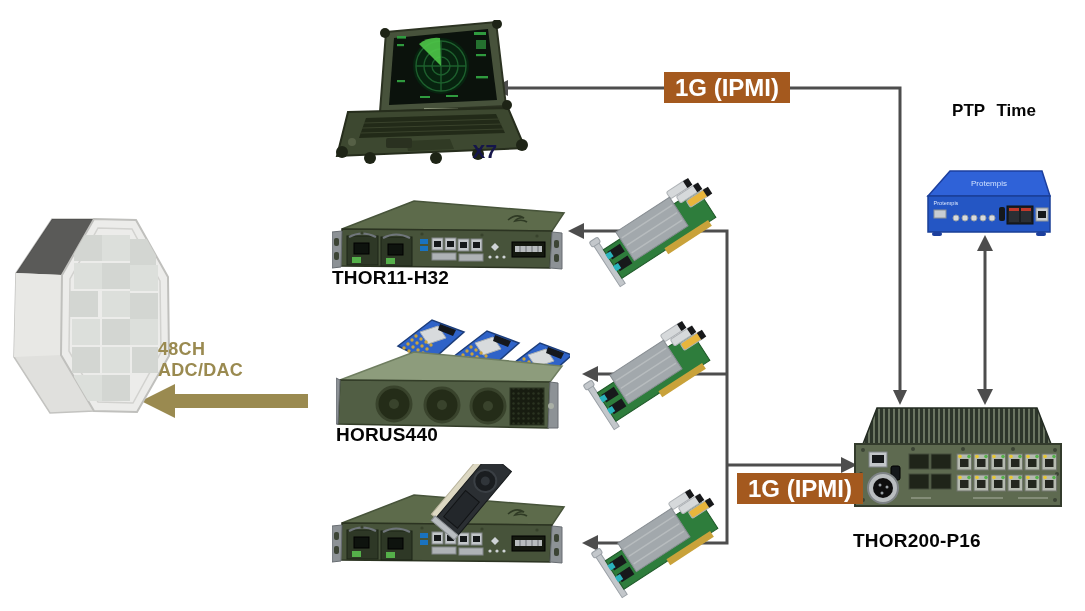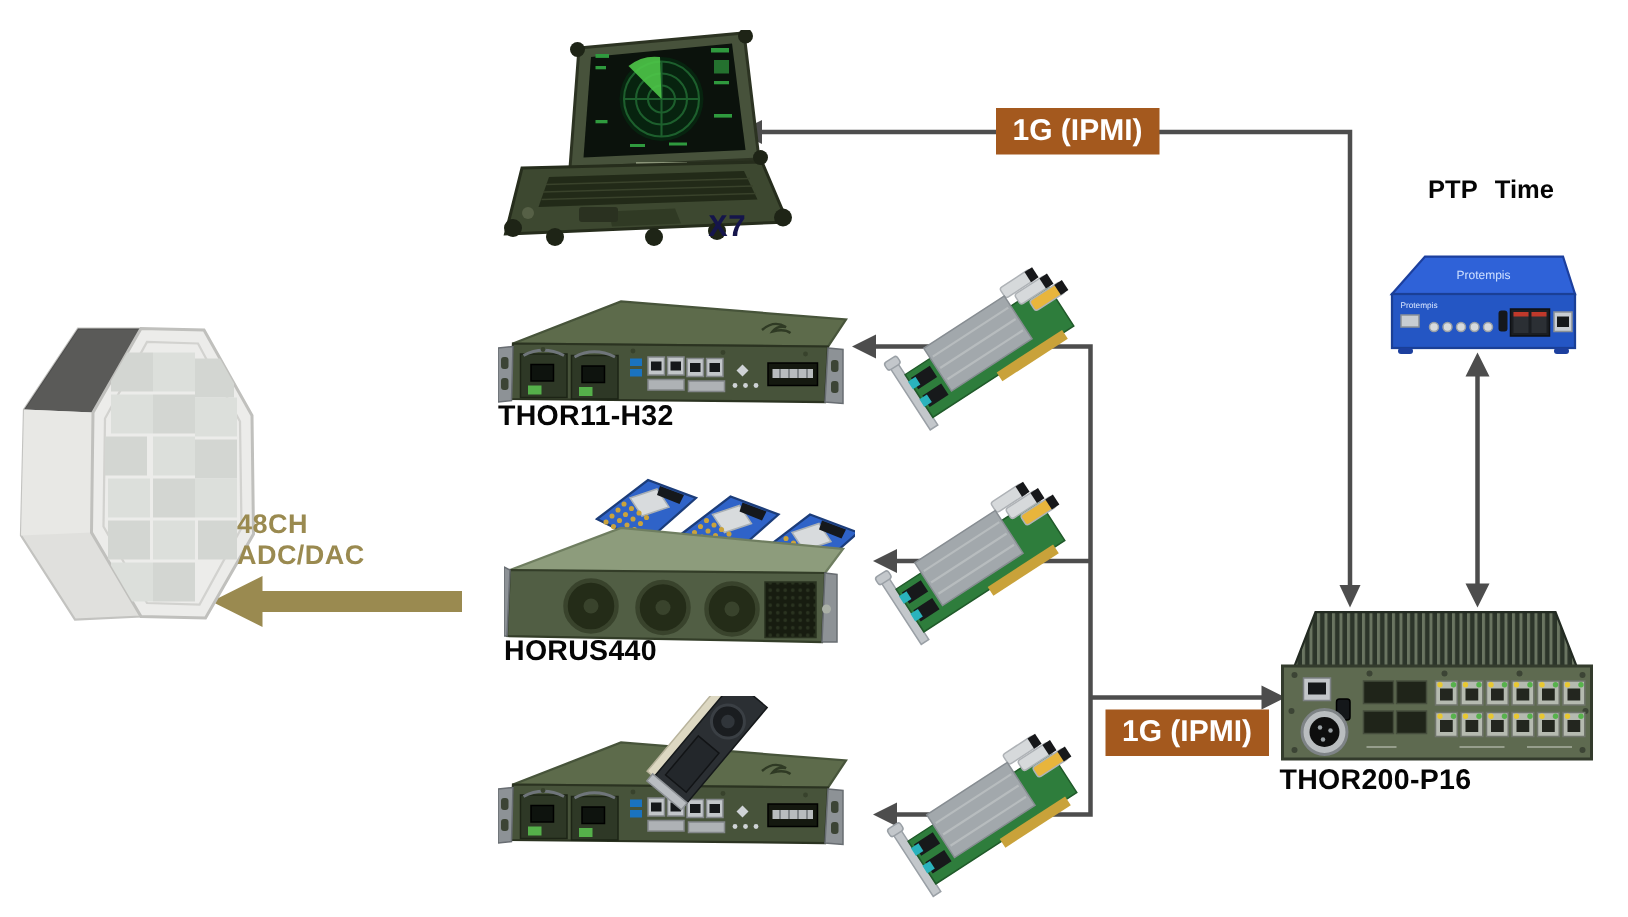--- a/index.html
+++ b/index.html
@@ -12,21 +12,21 @@
     position:absolute;text-align:left;font-weight:700;font-size:19px;
     color:var(--device-label,#050505);letter-spacing:0.2px;
   }
   .x7-label{position:absolute;text-align:center;font-weight:700;font-size:21px;color:var(--x7-label,#15154B);font-family:Liberation Mono, monospace;}
   .ptp-label{
     position:absolute;text-align:center;font-weight:700;font-size:17px;line-height:22px;
     color:var(--device-label,#050505);word-spacing:7px;
   }
   .link-label{
     position:absolute;background:var(--link-label-bg,#A4591E);color:var(--link-label-text,#fff);
-    font-weight:700;font-size:20px;padding:3px 11px;line-height:25px;white-space:nowrap;
+    font-weight:700;font-size:24px;padding:3px 11px;line-height:25px;white-space:nowrap;
   }
   .adc-label{
     position:absolute;text-align:left;font-weight:700;font-size:18px;line-height:21px;
     color:var(--adc-dac-gold,#9A8A50);letter-spacing:0.3px;
   }
   svg{display:block;}
 </style>
 </head>
 <body>
 
@@ -454,23 +454,23 @@
       </g>
   </svg>
 
   <div class="x7-label" style="left:440px;top:141px;width:90px;z-index:4">X7</div>
 
   <div class="device-label" style="left:332px;top:267px;width:235px;z-index:4">THOR11-H32</div>
 
   <div class="device-label" style="left:336px;top:424px;width:232px;z-index:4">HORUS440</div>
 
 
-  <div class="device-label" style="left:853px;top:510px;width:212px;z-index:4">THOR200-P16</div>
-
-  <div class="ptp-label" style="left:918px;top:116px;width:152px;z-index:4">
+  <div class="device-label" style="left:853px;top:530px;width:212px;z-index:4">THOR200-P16</div>
+
+  <div class="ptp-label" style="left:918px;top:100px;width:152px;z-index:4">
     <div>PTP Time</div>
   </div>
 
   <div class="link-label" style="left:664px;top:72px;z-index:5">1G (IPMI)</div>
 
   <div class="link-label" style="left:737px;top:473px;z-index:5">1G (IPMI)</div>
 
   <div class="adc-label" style="left:158px;top:339px;width:140px;z-index:4">
     <div>48CH</div>
     <div>ADC/DAC</div>

